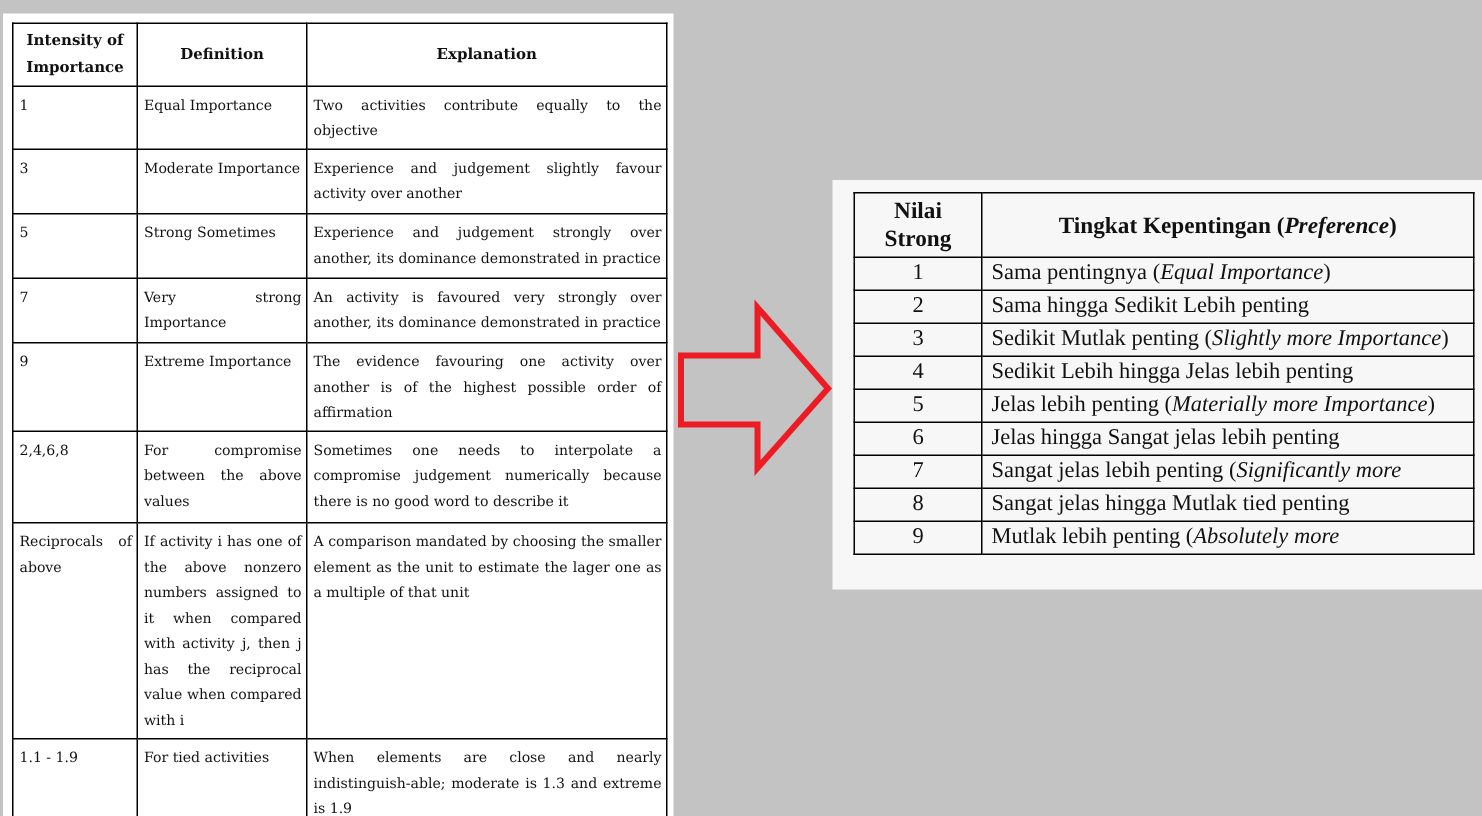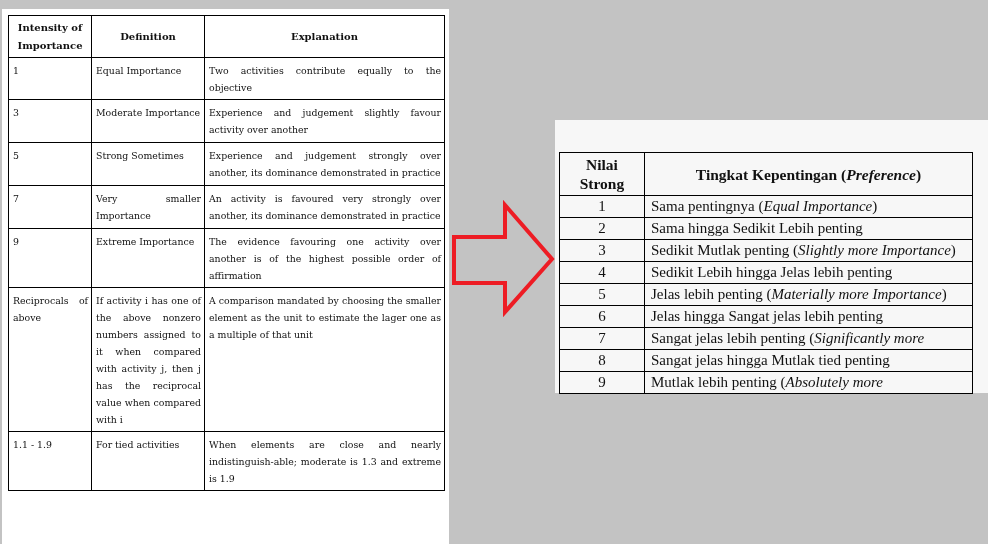--- a/index.html
+++ b/index.html
@@ -3,21 +3,21 @@
 <meta charset="utf-8">
 <style>
   html, body { margin:0; padding:0; }
   body { width:988px; height:544px; background:#c3c3c3; position:relative; overflow:hidden; font-family:"DejaVu Serif", serif; }
   .panel-left { position:absolute; left:2px; top:9px; width:447px; height:537px; background:#ffffff; }
   .tbl-left { position:absolute; left:6px; top:6px; width:436px; border-collapse:collapse; table-layout:fixed; font-family:"DejaVu Serif", serif; font-size:9.4px; color:#111; }
   .tbl-left td, .tbl-left th { border:1px solid #000; vertical-align:top; padding:4px 3px 3px 4px; line-height:17px; }
   .tbl-left th { font-weight:bold; text-align:center; vertical-align:middle; padding:2px 3px; font-size:10px; line-height:18px; }
   .tbl-left td.just { text-align:justify; text-align-last:left; }
   .panel-right { position:absolute; left:555px; top:120px; width:433px; height:273px; background:#f7f7f7; }
-  .tbl-right { position:absolute; left:4px; top:8px; width:413px; border-collapse:collapse; table-layout:fixed; font-family:"Liberation Serif", serif; font-size:15px; color:#111;margin-top:24px; }
+  .tbl-right { position:absolute; left:14px; top:8px; width:413px; border-collapse:collapse; table-layout:fixed; font-family:"Liberation Serif", serif; font-size:15px; color:#111; }
   .tbl-right td, .tbl-right th { border:1px solid #000; line-height:21px; padding:0 6px; }
   .tbl-right th { font-weight:bold; text-align:center; line-height:19px; padding:2px 4px; font-size:15.5px; }
   .tbl-right td.num { text-align:center; }
   .tbl-right td.txt { white-space:nowrap; overflow:hidden; }
   .arrow { position:absolute; left:450px; top:192px; }
   i { font-style:italic; }
 </style>
 </head>
 <body>
 
@@ -46,27 +46,32 @@
         <td>Moderate Importance</td>
         <td class="just">Experience and judgement slightly favour activity over another</td>
       </tr>
       <tr style="height:43px">
         <td>5</td>
         <td>Strong Sometimes</td>
         <td class="just">Experience and judgement strongly over another, its dominance demonstrated  in practice</td>
       </tr>
       <tr style="height:43px">
         <td>7</td>
-        <td class="just">Very smaller Importance</td>
+        <td class="just">Very strong Importance</td>
         <td class="just">An activity is favoured very strongly over another, its dominance demonstrated  in practice</td>
       </tr>
       <tr style="height:43px">
         <td>9</td>
         <td>Extreme Importance</td>
         <td class="just">The evidence favouring one activity over another is of the highest possible order of affirmation</td>
+      </tr>
+      <tr style="height:61px">
+        <td>2,4,6,8</td>
+        <td class="just">For compromise between the above values</td>
+        <td class="just">Sometimes one needs to interpolate a compromise judgement numerically because there is no good word to describe it</td>
       </tr>
       <tr style="height:129px">
         <td class="just">Reciprocals of above</td>
         <td class="just">If activity i has one of the above nonzero numbers assigned to it when compared with activity j, then j has the reciprocal value when compared with i</td>
         <td class="just">A comparison mandated by choosing the smaller element as the unit to estimate the lager one as a multiple of that unit</td>
       </tr>
       <tr style="height:44px">
         <td>1.1 - 1.9</td>
         <td>For tied activities</td>
         <td class="just">When elements are close and nearly indistinguish-able; moderate is 1.3 and extreme is 1.9</td>

